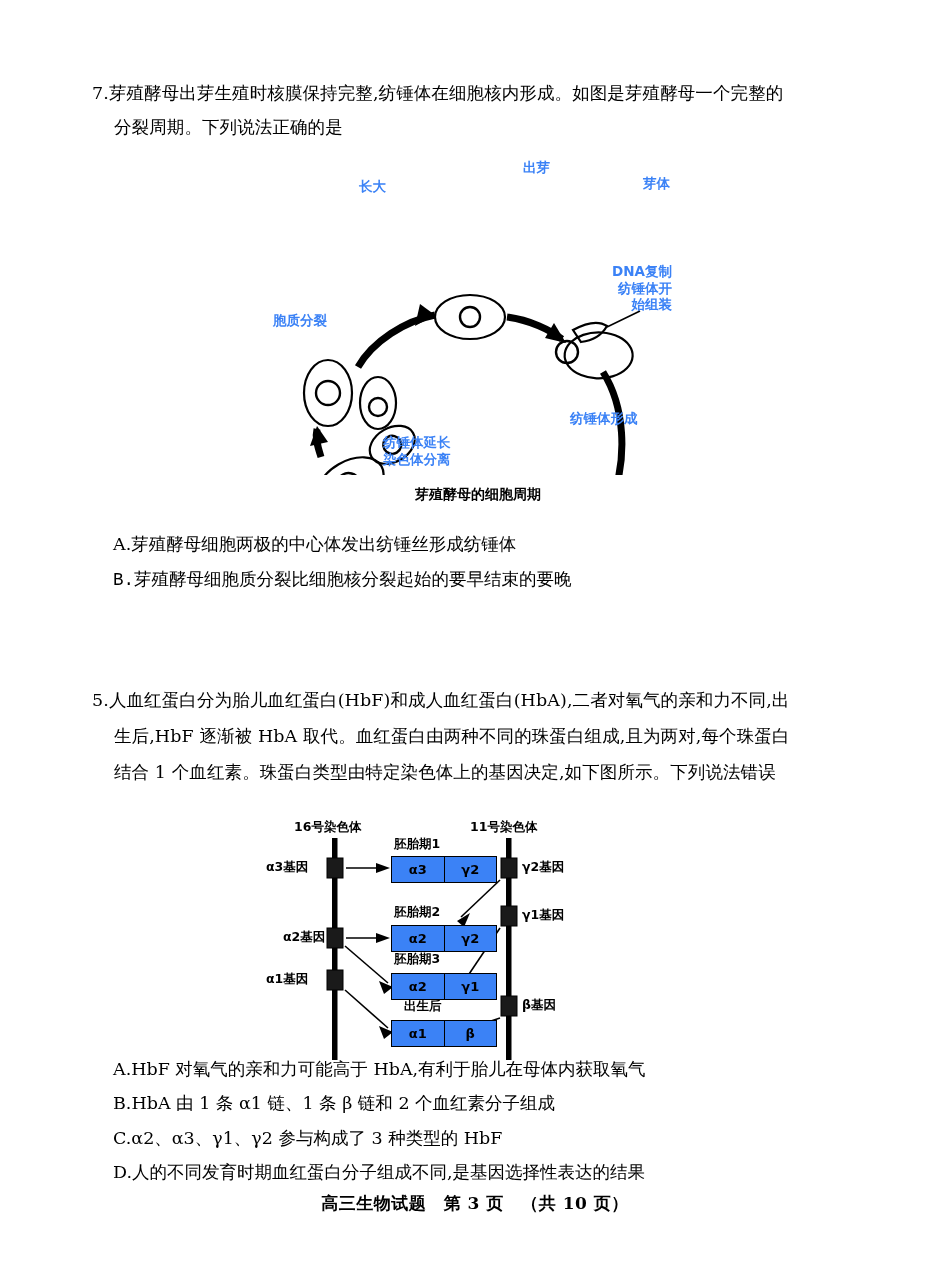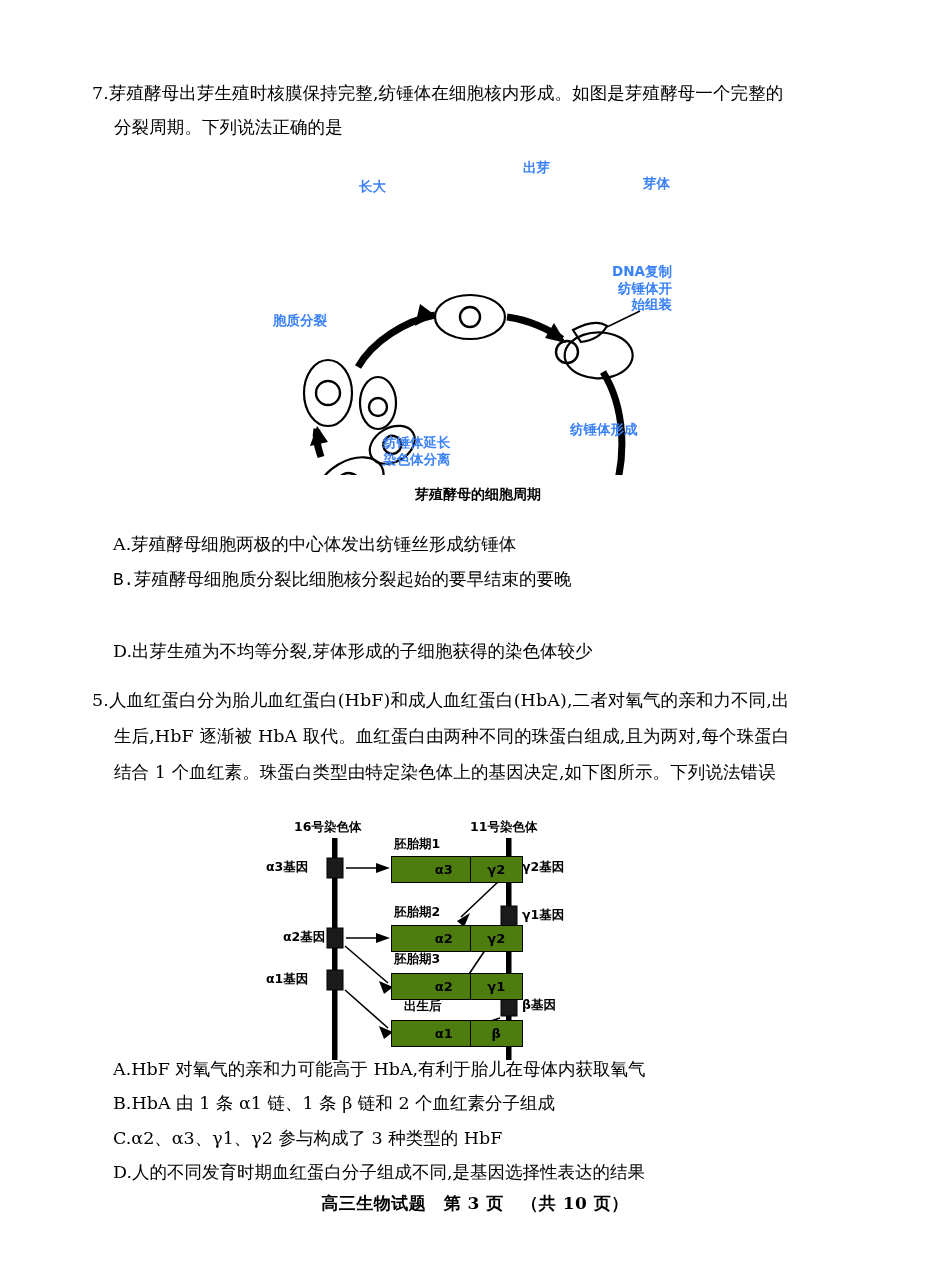--- a/index.html
+++ b/index.html
@@ -88,22 +88,21 @@
     font-size: 12.5px;
     font-weight: bold;
     white-space: nowrap;
   }
   .pair-box {
     position: absolute;
     border: 1.6px solid #000;
     display: flex;
     width: 104px;
     height: 25px;
-    background: #4d7c0f;
-    padding-left: 26px;
+    background: #3b82f6;
   }
   .pair-box .cell {
     flex: 1 1 50%;
     display: flex;
     align-items: center;
     justify-content: center;
     font-family: "DejaVu Sans", "Liberation Sans", sans-serif;
     font-size: 13px;
     font-weight: bold;
   }
@@ -209,32 +208,31 @@
       <g stroke="#000" stroke-width="1.6" fill="none">
         <path d="M352 182 L 385 166"></path>
       </g>
     </svg>
 
     <div class="fig-label" style="left:268px; top:14px;">出芽</div>
     <div class="fig-label" style="left:388px; top:30px;">芽体</div>
     <div class="fig-label" style="left:357px; top:118px;text-align:right;">DNA复制
 纺锤体开
 始组装</div>
-    <div class="fig-label" style="left:315px; top:276px;">纺锤体形成</div>
+    <div class="fig-label" style="left:315px; top:265px;">纺锤体形成</div>
     <div class="fig-label" style="left:128px; top:289px;">纺锤体延长
 染色体分离</div>
     <div class="fig-label" style="left:18px; top:167px;">胞质分裂</div>
     <div class="fig-label" style="left:104px; top:33px;">长大</div>
 
     <div class="fig-caption" style="left:160px; top:341px;">芽殖酵母的细胞周期</div>
   </div>
 
   <div class="opt" style="left:113px; top:527px;">A.芽殖酵母细胞两极的中心体发出纺锤丝形成纺锤体</div>
   <div class="opt" style="left:113px; top:563px;font-family:Liberation Mono, monospace;">B.芽殖酵母细胞质分裂比细胞核分裂起始的要早结束的要晚</div>
-  <div class="opt" style="left:113px; top:634px;">D.出芽生殖为不均等分裂,芽体形成的子细胞获得的染色体较少</div>
 
   <div class="q-block" style="left:92px; top:682px; width:800px; line-height:36px;">
     <div class="q-line">5.人血红蛋白分为胎儿血红蛋白(HbF)和成人血红蛋白(HbA),二者对氧气的亲和力不同,出</div>
     <div class="q-line q-indent">生后,HbF 逐渐被 HbA 取代。血红蛋白由两种不同的珠蛋白组成,且为两对,每个珠蛋白</div>
     <div class="q-line q-indent">结合 1 个血红素。珠蛋白类型由特定染色体上的基因决定,如下图所示。下列说法错误</div>
   </div>
 
   <div class="fig2">
     <svg width="460" height="245" viewBox="0 0 460 245">
 

